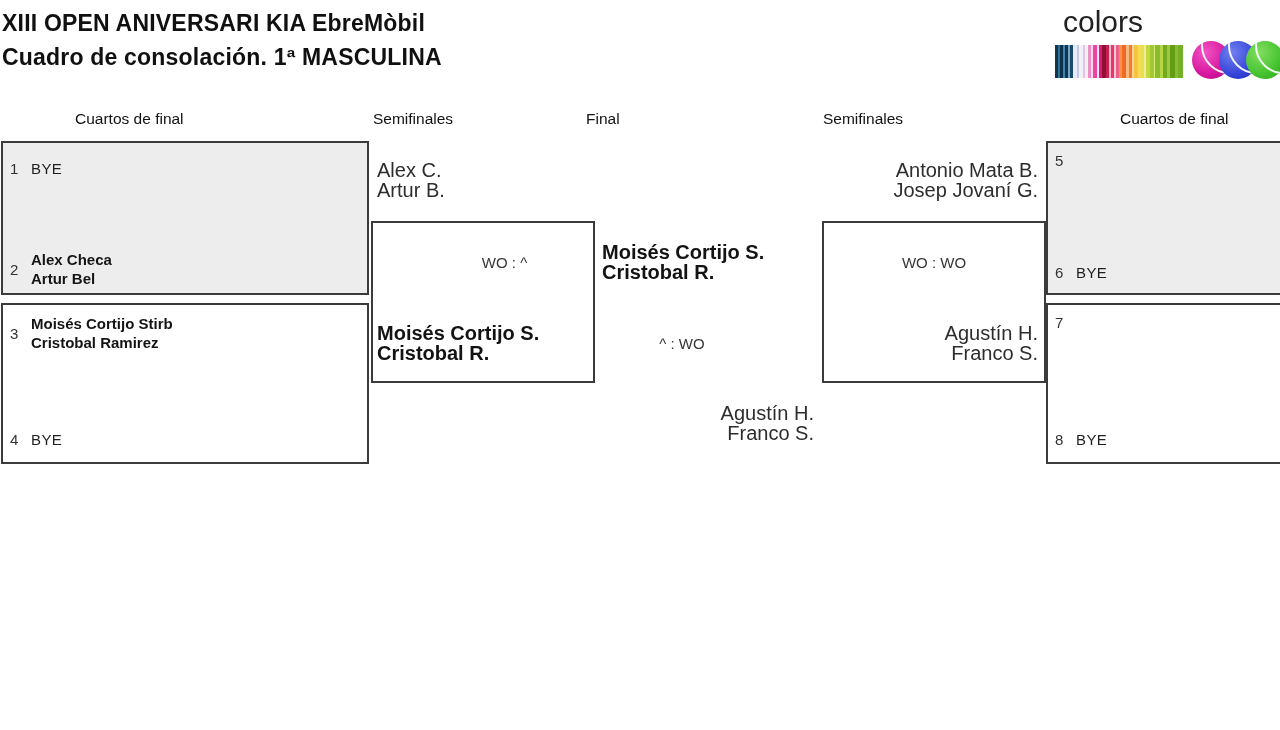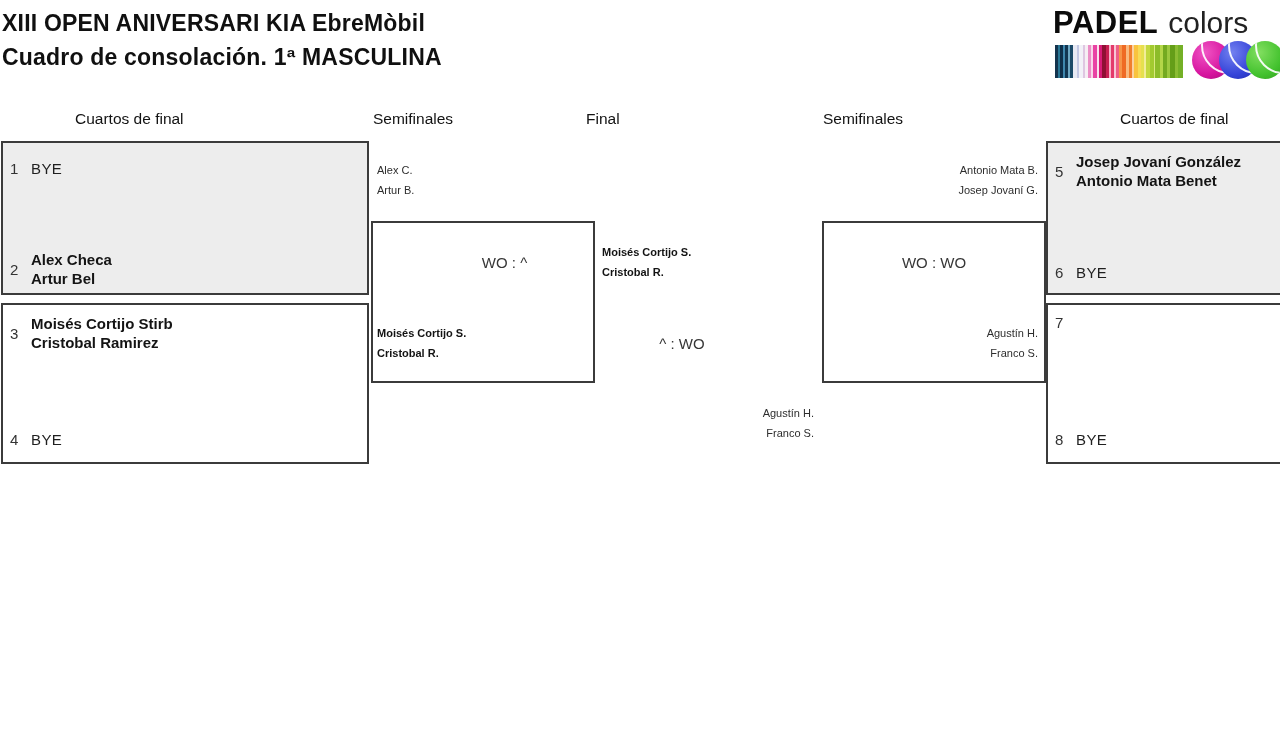--- a/index.html
+++ b/index.html
@@ -67,21 +67,21 @@
   .slot.at-top1{top:16px;}
   .slot.at-top2{top:9px;}
   .slot.at-bottom1{bottom:5px;}
   .slot.at-bottom2{bottom:13px;}
   .slot.at-bottom3{bottom:11px;}
   .seed{font-size:15px;color:#333333;min-width:9px;}
   .team{font-size:15px;font-weight:700;color:#141414;line-height:19px;white-space:nowrap;}
   .slot.bye .team{font-weight:400;color:#1f1f1f;letter-spacing:0.4px;}
 
   
-  .adv{font-size:11px;line-height:19.5px;color:#2d2d2d;white-space:nowrap;}
+  .adv{font-size:20px;line-height:19.5px;color:#2d2d2d;white-space:nowrap;}
   .adv.bold{font-weight:700;color:#131313;}
   .score{font-size:15px;color:#373737;text-align:center;white-space:nowrap;}
 
   #sf-left-top{left:377px;top:161px;}
   #sf-left-score{left:371px;top:254px;width:267px;}
   #sf-left-bottom{left:377px;top:324px;}
   #final-top{left:602px;top:243px;}
   #final-score{left:571px;top:335px;width:222px;}
   #champion{left:599px;top:404px;width:215px;text-align:right;}
   #sf-right-top{left:822px;top:161px;width:216px;text-align:right;}
@@ -89,21 +89,20 @@
   #sf-right-bottom{left:822px;top:324px;width:216px;text-align:right;}
 </style>
 </head>
 <body>
 
 <div class="abs page-title" id="title-line1">XIII OPEN ANIVERSARI KIA EbreMòbil</div>
 <div class="abs page-title" id="title-line2">Cuadro de consolación. 1ª MASCULINA</div>
 
 <div class="abs" id="logo">
   <div class="logo-row">
-    <span class="logo-padel">PADEL</span>
     <span class="logo-colors">colors</span>
   </div>
   <div id="barcode"></div>
   <div id="balls">
     <span class="ball ball-magenta"></span>
     <span class="ball ball-blue"></span>
     <span class="ball ball-green"></span>
   </div>
 </div>
 
@@ -137,24 +136,20 @@
   </div>
   <div class="slot at-bottom2 bye">
     <span class="seed">4</span>
     <span class="team">BYE</span>
   </div>
 </div>
 
 <div class="match-box gray" id="box-qf-3">
   <div class="slot at-top2">
     <span class="seed">5</span>
-    <span class="team">
-      <div>Josep Jovaní González</div>
-      <div>Antonio Mata Benet</div>
-    </span>
   </div>
   <div class="slot at-bottom3 bye">
     <span class="seed">6</span>
     <span class="team">BYE</span>
   </div>
 </div>
 
 <div class="match-box" id="box-qf-4">
   <div class="slot at-top2">
     <span class="seed">7</span>

